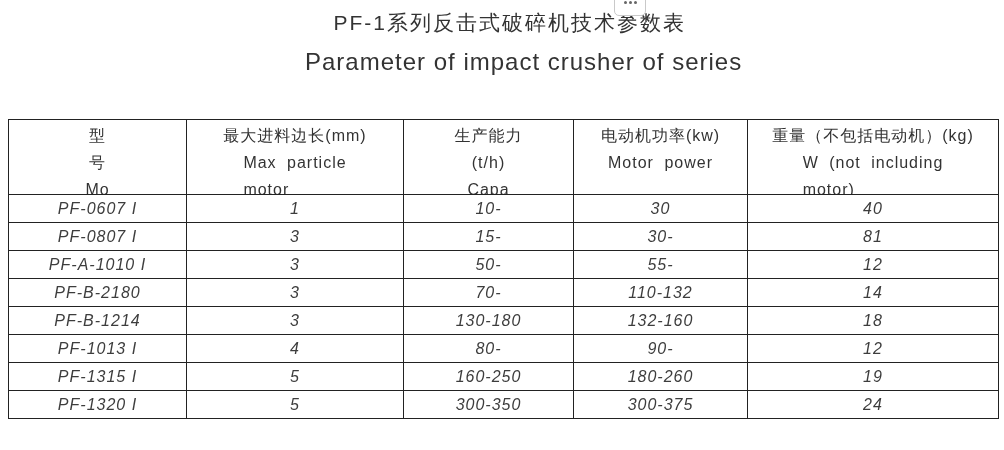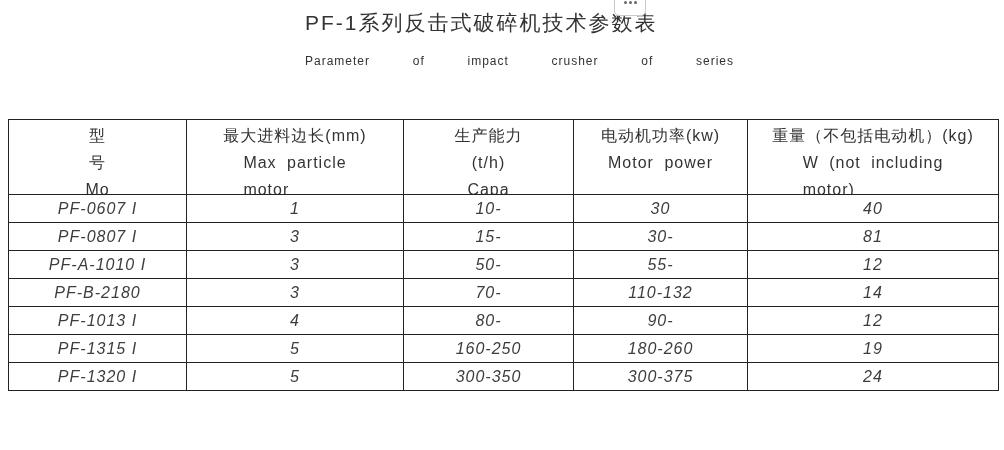--- a/index.html
+++ b/index.html
@@ -12,25 +12,25 @@
   .more-btn {
     position:absolute; left:614px; top:-11px; width:30px; height:25px;
     background:#fff; border:1px solid #c9c9c9; border-radius:5px;
     display:flex; align-items:center; justify-content:center; gap:2px; z-index:5;
   }
   .more-btn .dot { width:3px; height:3px; border-radius:50%; background:#666; }
 
   
   .header-block { position:absolute; left:305px; top:8px; width:429px; }
   .title-cn {
-    font-size:21px; letter-spacing:2px; line-height:30px; text-align:left;
+    font-size:21px; letter-spacing:2px; line-height:30px; text-align:right;
     padding-right:48px; margin-bottom:7px; color:#333; white-space:nowrap;
   }
   .sub-line1 {
-    font-size:12px; letter-spacing:1px; line-height:33px; color:#333;
+    font-size:24px; letter-spacing:1px; line-height:33px; color:#333;
     text-align:justify; text-align-last:justify; white-space:nowrap;
   }
   .sub-line2 { font-size:20px; letter-spacing:1px; line-height:33px; color:#333;margin-top:39px; }
 
   
   table.params {
     position:absolute; left:8px; top:119px; width:991px;
     border-collapse:collapse; table-layout:fixed; background:#fff;
   }
   .params th, .params td { border:1px solid #222; padding:0; }
@@ -125,20 +125,27 @@
         <td>12</td>
       </tr>
       <tr>
         <td>PF-B-2180</td>
         <td>3</td>
         <td>70-</td>
         <td>110-132</td>
         <td>14</td>
       </tr>
       <tr>
+        <td>PF-B-1214</td>
+        <td>3</td>
+        <td>130-180</td>
+        <td>132-160</td>
+        <td>18</td>
+      </tr>
+      <tr>
         <td>PF-1013 I</td>
         <td>4</td>
         <td>80-</td>
         <td>90-</td>
         <td>12</td>
       </tr>
       <tr>
         <td>PF-1315 I</td>
         <td>5</td>
         <td>160-250</td>

